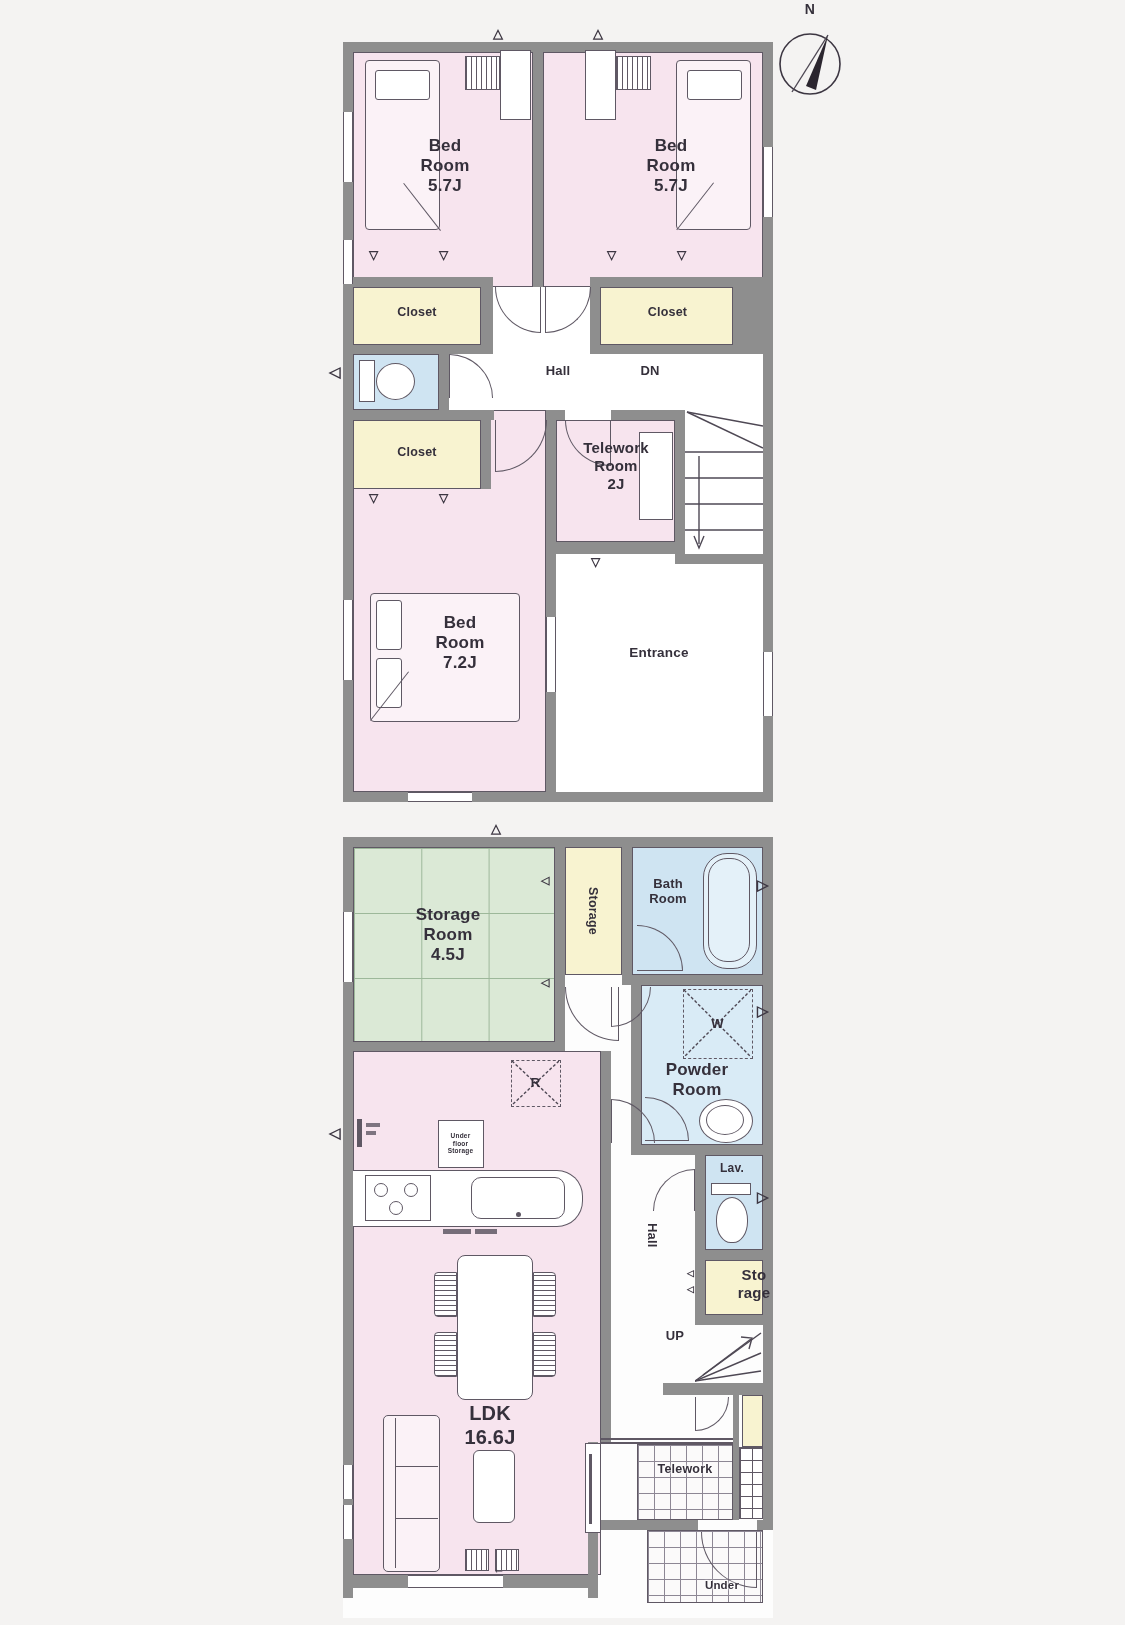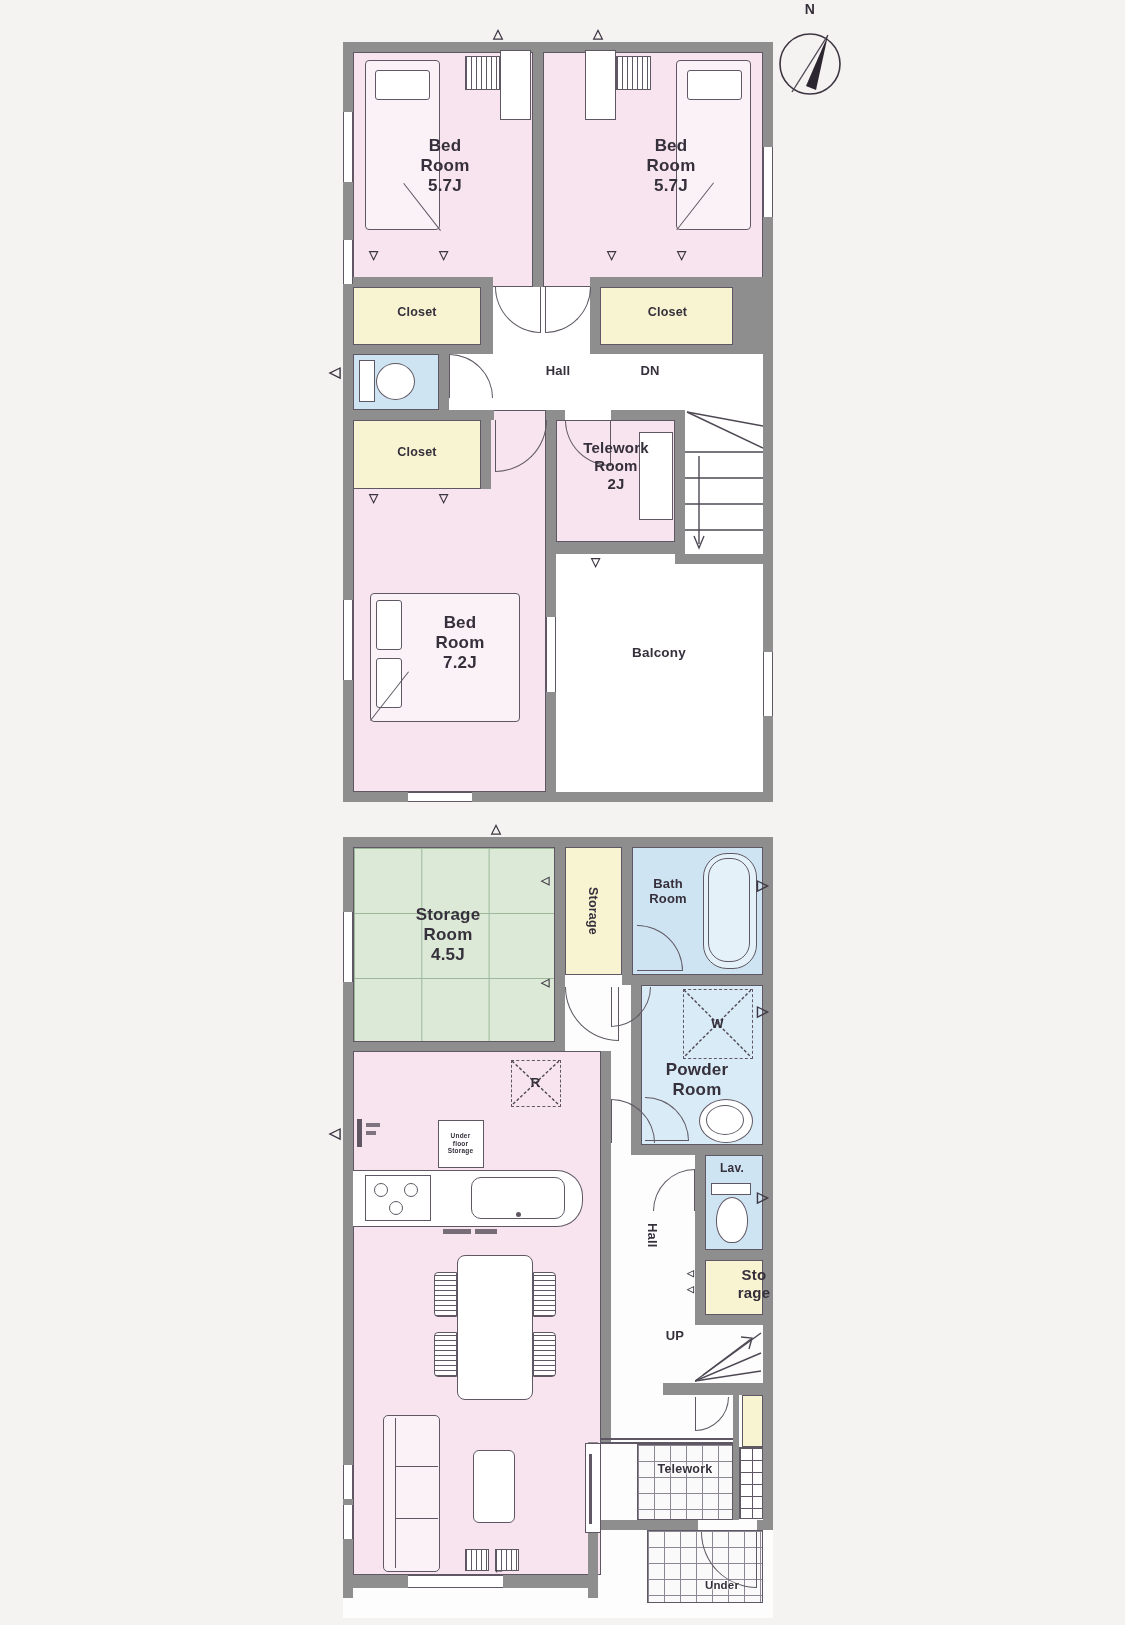--- a/index.html
+++ b/index.html
@@ -157,21 +157,21 @@
   <div class="abs lbl" style="left:262px;top:258px;width:125px;height:24px;font-size:12.5px">Closet</div>
   <div class="abs lbl" style="left:14px;top:398px;width:120px;height:24px;font-size:12.5px">Closet</div>
   <div class="abs lbl" style="left:180px;top:316px;width:70px;height:26px;font-size:13px">Hall</div>
   <div class="abs lbl" style="left:282px;top:316px;width:50px;height:26px;font-size:13px">DN</div>
   <div class="abs lbl" style="left:218px;top:388px;width:110px;height:72px;font-size:15px">Telework
 Room
 2J</div>
   <div class="abs lbl" style="left:52px;top:556px;width:130px;height:90px;font-size:17px">Bed
 Room
 7.2J</div>
-  <div class="abs lbl" style="left:256px;top:598px;width:120px;height:26px;font-size:13.5px">Balcony</div>
+  <div class="abs lbl" style="left:256px;top:598px;width:120px;height:26px;font-size:13.5px">Entrance</div>
 </div>
 
 <div class="plan" style="left:343px;top:837px;width:430px;height:781px;background:#fdfdfd">
 
   <div class="abs tatami" style="left:10px;top:10px;width:202px;height:195px"></div>
   <div class="abs room yellow" style="left:222px;top:10px;width:57px;height:128px"></div>
   <div class="abs room blue" style="left:289px;top:10px;width:131px;height:128px"></div>
   <div class="abs room blue2" style="left:298px;top:148px;width:122px;height:160px"></div>
   <div class="abs room pink" style="left:10px;top:214px;width:248px;height:524px"></div>
   <div class="abs room blue" style="left:362px;top:318px;width:58px;height:95px"></div>
@@ -307,15 +307,17 @@
   <div class="abs lbl vert" style="left:236px;top:24px;width:28px;height:100px;font-size:12.5px">Storage</div>
   <div class="abs lbl" style="left:294px;top:30px;width:62px;height:48px;font-size:13px">Bath
 Room</div>
   <div class="abs lbl" style="left:302px;top:224px;width:104px;height:38px;font-size:17px">Powder
 Room</div>
   <div class="abs lbl vert" style="left:296px;top:368px;width:26px;height:60px;font-size:13px">Hall</div>
   <div class="abs lbl" style="left:364px;top:320px;width:50px;height:22px;font-size:12px">Lav.</div>
   <div class="abs lbl" style="left:385px;top:430px;width:52px;height:34px;font-size:15px">Sto
 rage</div>
   <div class="abs lbl" style="left:314px;top:488px;width:36px;height:22px;font-size:13px">UP</div>
+  <div class="abs lbl" style="left:67px;top:556px;width:160px;height:66px;font-size:20px">LDK
+16.6J</div>
   <div class="abs lbl" style="left:298px;top:622px;width:88px;height:20px;font-size:12.5px;text-shadow:0 0 3px #fff,0 0 3px #fff">Telework</div>
   <div class="abs lbl" style="left:344px;top:740px;width:70px;height:18px;font-size:11.5px;text-shadow:0 0 3px #fff,0 0 3px #fff">Under</div>
 </div>
 
 </body></html>

